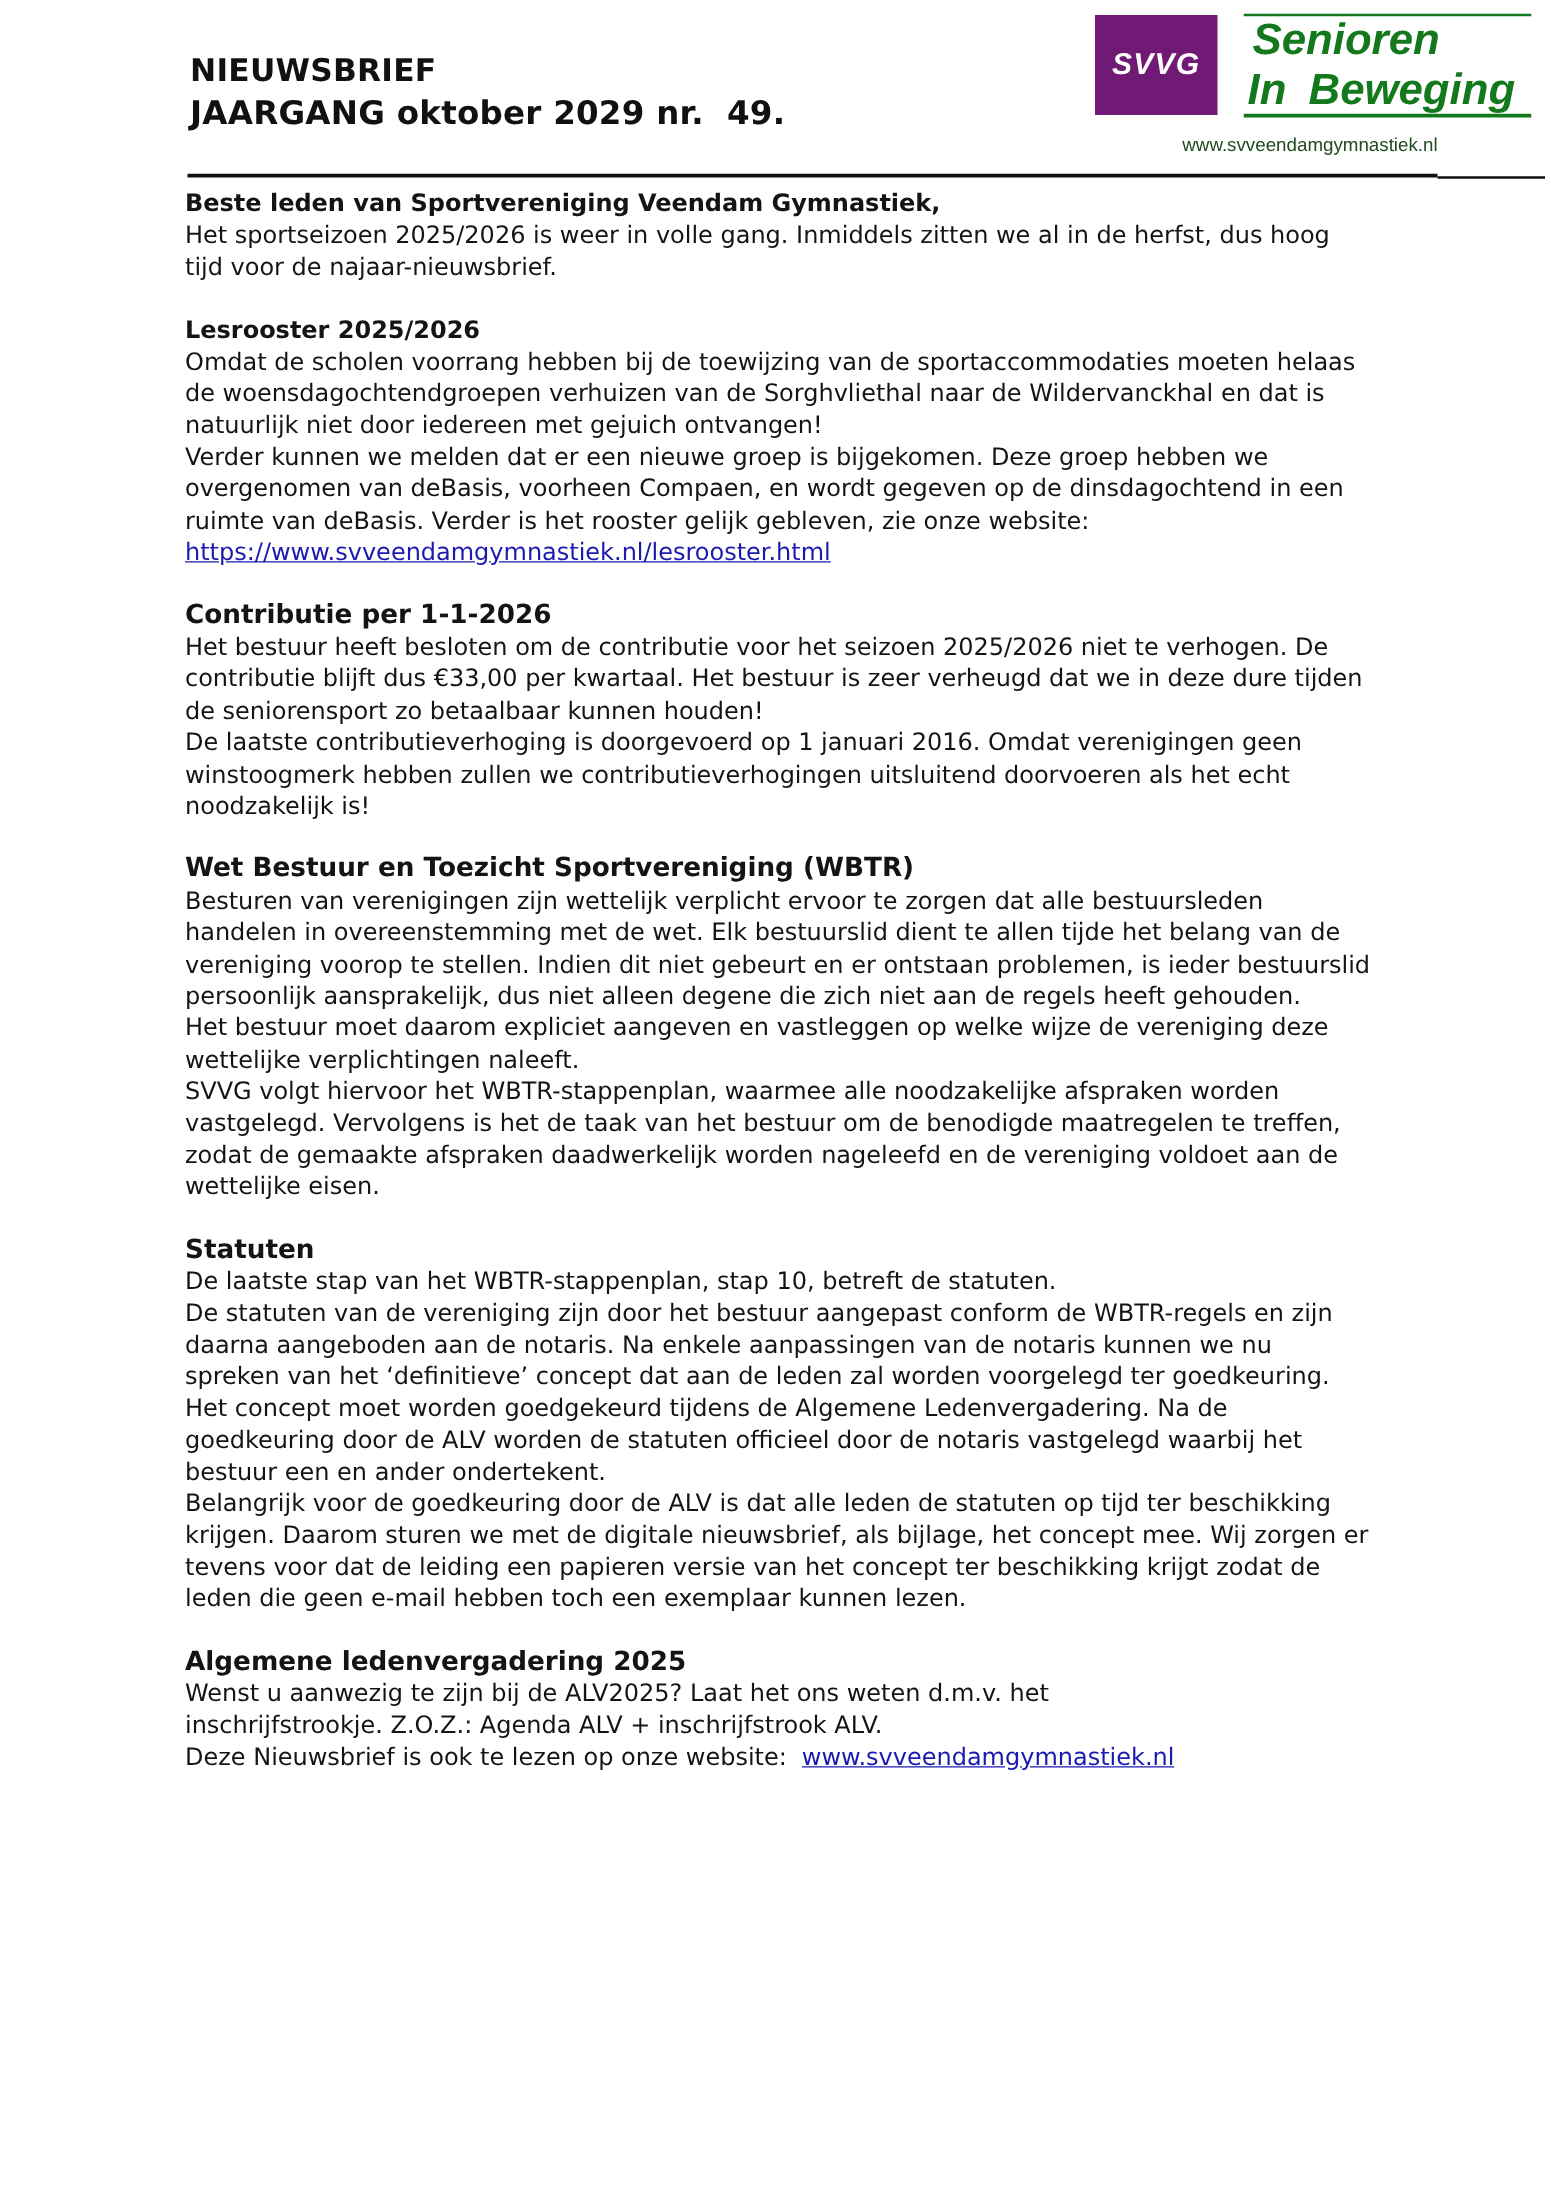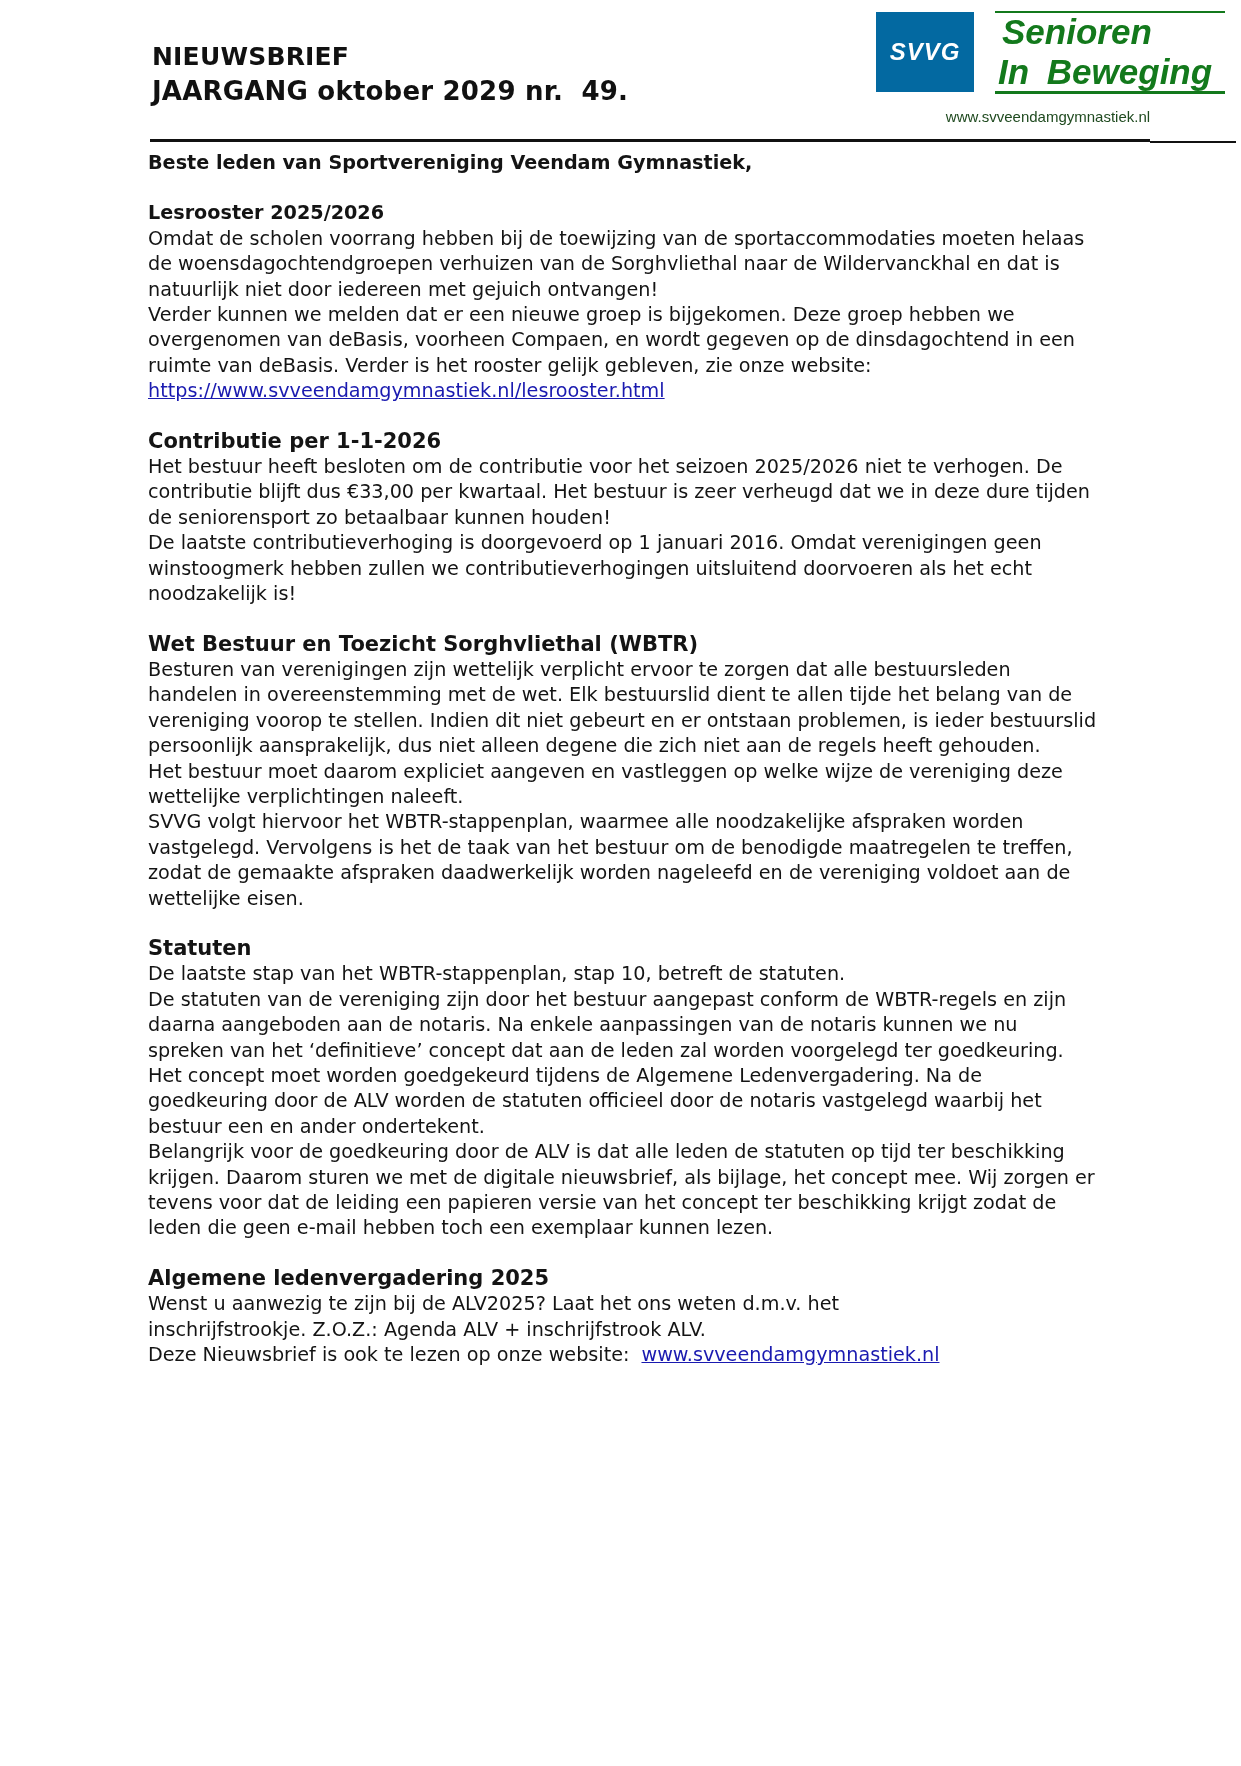--- a/index.html
+++ b/index.html
@@ -14,21 +14,21 @@
       position: absolute; left: 152px; top: 40px;
       font-family: "DejaVu Sans", sans-serif; font-weight: bold;
       font-size: 25px; line-height: 34px; color: #111;
       letter-spacing: 0.2px;
     }
     .title .line2 { font-size: 26px; }
 
     
     .logo-box {
       position: absolute; left: 876px; top: 12px; width: 98px; height: 80px;
-      background: #0369a1;
+      background: #701a75;
       display: flex; align-items: center; justify-content: center;
     }
     .logo-box span {
       color: #ffffff; font-family: "Liberation Sans", sans-serif;
       font-weight: bold; font-style: italic; font-size: 24px; letter-spacing: 1px;
     }
     .logo-rule-top {
       position: absolute; left: 995px; top: 11px; width: 230px; height: 2px; background: #13791c;
     }
     .logo-rule-bottom {
@@ -86,38 +86,39 @@
   <div class="logo-rule-bottom"></div>
   <div class="logo-url">www.svveendamgymnastiek.nl</div>
 
   <div class="header-rule"></div>
   <div class="header-rule-tail"></div>
 
   <div class="body">
 
     <div class="section">
       <span class="sec-head">Beste leden van Sportvereniging Veendam Gymnastiek,</span>
+      <span class="para" style="width:920px;">Het sportseizoen 2025/2026 is weer in volle gang. Inmiddels zitten we al in de herfst, dus hoog tijd voor de najaar-nieuwsbrief.</span>
     </div>
 
     <div class="section">
       <span class="sec-head">Lesrooster 2025/2026</span>
       <span class="para">Omdat de scholen voorrang hebben bij de toewijzing van de sportaccommodaties moeten helaas de woensdagochtendgroepen verhuizen van de Sorghvliethal naar de Wildervanckhal en dat is natuurlijk niet door iedereen met gejuich ontvangen!</span>
       <span class="para">
         <span>Verder kunnen we melden dat er een nieuwe groep is bijgekomen. Deze groep hebben we overgenomen van deBasis, voorheen Compaen, en wordt gegeven op de dinsdagochtend in een ruimte van deBasis. Verder is het rooster gelijk gebleven, zie onze website: </span><a class="link" href="#">https://www.svveendamgymnastiek.nl/lesrooster.html</a>
       </span>
     </div>
 
     <div class="section">
       <span class="sec-head big">Contributie per 1-1-2026</span>
       <span class="para">Het bestuur heeft besloten om de contributie voor het seizoen 2025/2026 niet te verhogen. De contributie blijft dus €33,00 per kwartaal. Het bestuur is zeer verheugd dat we in deze dure tijden de seniorensport zo betaalbaar kunnen houden!</span>
       <span class="para">De laatste contributieverhoging is doorgevoerd op 1 januari 2016. Omdat verenigingen geen winstoogmerk hebben zullen we contributieverhogingen uitsluitend doorvoeren als het echt noodzakelijk is!</span>
     </div>
 
     <div class="section">
-      <span class="sec-head big">Wet Bestuur en Toezicht Sorghvliethal (WBTR)</span>
+      <span class="sec-head big">Wet Bestuur en Toezicht Sportvereniging (WBTR)</span>
       <span class="para">Besturen van verenigingen zijn wettelijk verplicht ervoor te zorgen dat alle bestuursleden handelen in overeenstemming met de wet. Elk bestuurslid dient te allen tijde het belang van de vereniging voorop te stellen. Indien dit niet gebeurt en er ontstaan problemen, is ieder bestuurslid persoonlijk aansprakelijk, dus niet alleen degene die zich niet aan de regels heeft gehouden.</span>
       <span class="para">Het bestuur moet daarom expliciet aangeven en vastleggen op welke wijze de vereniging deze wettelijke verplichtingen naleeft.</span>
       <span class="para">SVVG volgt hiervoor het WBTR-stappenplan, waarmee alle noodzakelijke afspraken worden vastgelegd. Vervolgens is het de taak van het bestuur om de benodigde maatregelen te treffen, zodat de gemaakte afspraken daadwerkelijk worden nageleefd en de vereniging voldoet aan de wettelijke eisen.</span>
     </div>
 
     <div class="section">
       <span class="sec-head big">Statuten</span>
       <span class="para">De laatste stap van het WBTR-stappenplan, stap 10, betreft de statuten.</span>
       <span class="para">De statuten van de vereniging zijn door het bestuur aangepast conform de WBTR-regels en zijn daarna aangeboden aan de notaris. Na enkele aanpassingen van de notaris kunnen we nu spreken van het ‘definitieve’ concept dat aan de leden zal worden voorgelegd ter goedkeuring.</span>
       <span class="para">Het concept moet worden goedgekeurd tijdens de Algemene Ledenvergadering. Na de goedkeuring door de ALV worden de statuten officieel door de notaris vastgelegd waarbij het bestuur een en ander ondertekent.</span>

